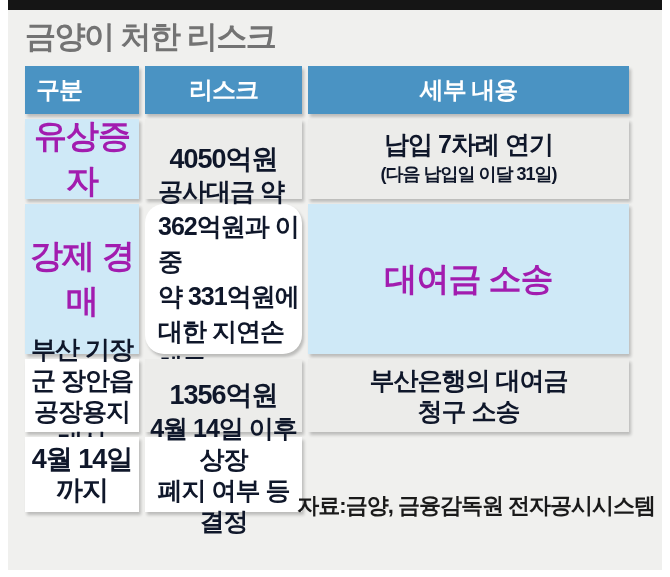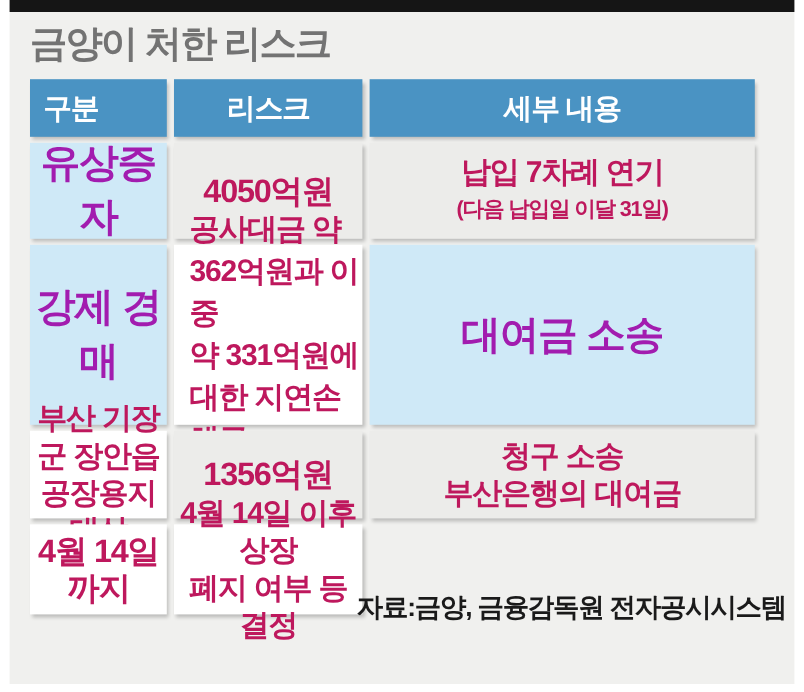--- a/index.html
+++ b/index.html
@@ -32,26 +32,26 @@
     box-shadow:2px 3px 3px rgba(0,0,0,0.22);
     letter-spacing:-1px;text-align:center;
   }
   .hdr{
     background:#4A93C3;color:#ffffff;font-weight:800;font-size:24px;
   }
   .hdr.first{align-items:flex-start;padding-left:11px;box-sizing:border-box;}
   .cat{
     background:#CFE9F7;color:#a21caf;font-weight:800;font-size:33px;
   }
-  .val{color:#be185d;font-weight:700;font-size:25px;line-height:31px;}
+  .val{color:#0f172a;font-weight:700;font-size:25px;line-height:31px;}
   .gray{background:#ECECEA;}
   .white{background:#ffffff;}
   .left{
     align-items:flex-start;text-align:left;padding-left:13px;box-sizing:border-box;
-    line-height:35px;font-size:25px;
+    line-height:35px;font-size:25px;border-radius:19px;
   }
   .big{font-size:27px;}
   .small{font-size:18px;line-height:29px;}
   .source{
     position:absolute;right:15px;top:491px;
     font-size:22px;font-weight:700;color:#1a1a1a;letter-spacing:-1px;
   }
 </style>
 </head>
 <body>
@@ -82,22 +82,22 @@
     <div>대한 지연손해금</div>
   </div>
   <div class="cell cat">대여금 소송</div>
 
   <div class="cell val white">
     <div>부산 기장군 장안읍</div>
     <div>공장용지 대상</div>
   </div>
   <div class="cell val gray big">1356억원</div>
   <div class="cell val gray">
+    <div>부산은행의 대여금</div>
     <div>청구 소송</div>
-    <div>부산은행의 대여금</div>
   </div>
 
   <div class="cell val white big">4월 14일까지</div>
   <div class="cell val white">
     <div>4월 14일 이후 상장</div>
     <div>폐지 여부 등 결정</div>
   </div>
 
 </div>
 

